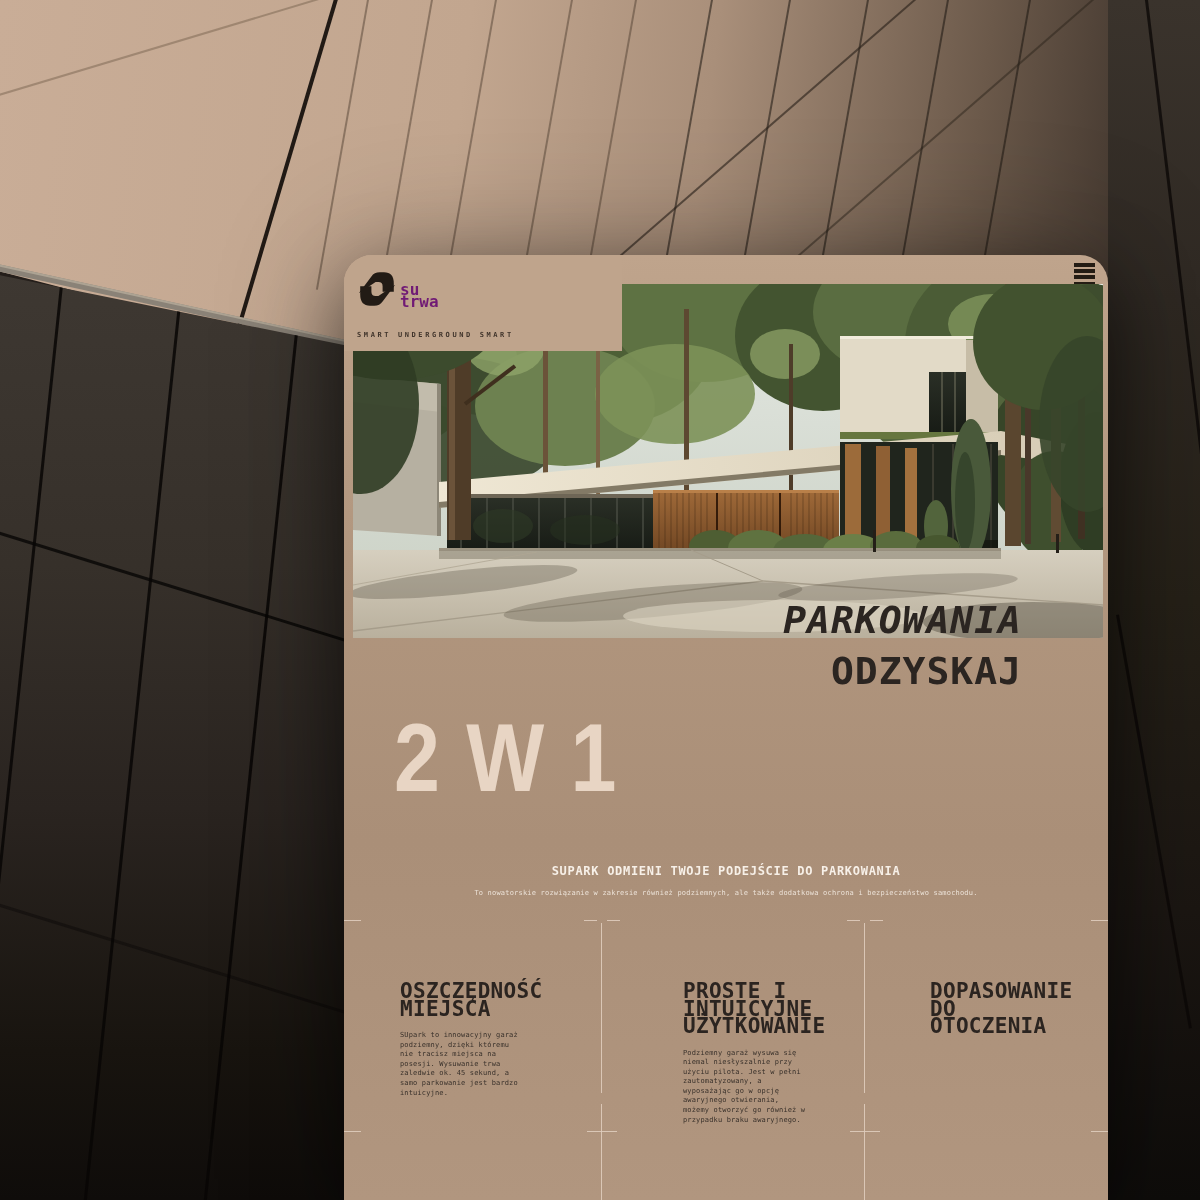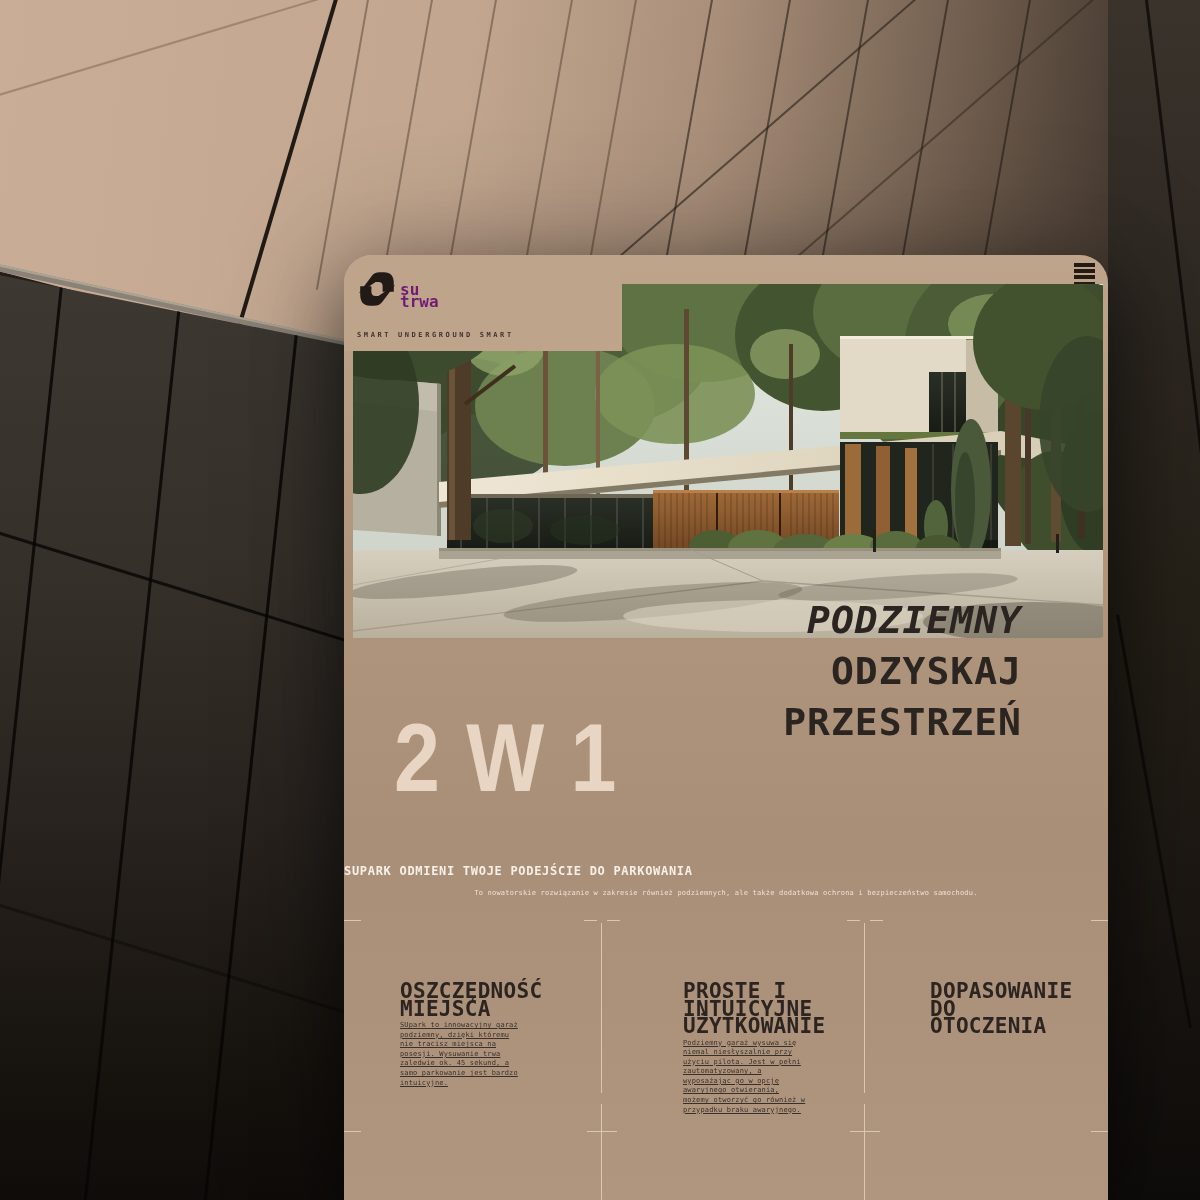--- a/index.html
+++ b/index.html
@@ -49,34 +49,34 @@
   #menu-btn .bar.thin { height:2px; width:21px; }
 
   #headline { position:absolute; right:86px; top:340px; text-align:right; z-index:4;
     font-weight:bold; font-size:38px; line-height:51px; letter-spacing:1px; color:#2b2521; white-space:nowrap; }
   #headline .it { font-style:italic; }
 
   #badge-2w1 { position:absolute; left:50px; top:455px; font-family:"Liberation Sans", sans-serif;
     font-weight:bold; font-size:96px; line-height:96px; letter-spacing:2px; color:#e8d5c4;
     transform:scaleX(.86); transform-origin:left top; white-space:nowrap; }
 
-  #intro-title { position:absolute; left:0; top:609px; width:100%; text-align:left;
+  #intro-title { position:absolute; left:0; top:609px; width:100%; text-align:center;
     font-weight:bold; font-size:12px; letter-spacing:.7px; color:#f7f0e8; }
   #intro-sub { position:absolute; left:0; top:634px; width:100%; text-align:center;
     font-size:7px; letter-spacing:.2px; color:rgba(247,240,232,.85); }
 
   .guide { position:absolute; background:rgba(223,204,188,.9); }
   .gv { width:1.3px; top:668px; height:277px;
     background:repeating-linear-gradient(180deg, rgba(223,204,188,.9) 0 170px, rgba(223,204,188,0) 170px 181px); }
   .gh { height:1.3px; }
 
   .feature { position:absolute; top:728px; width:150px; color:#2b2420; }
   .feature-title { font-weight:bold; font-size:21px; line-height:17.5px; letter-spacing:.3px; white-space:pre-line; }
-  .feature-body { margin-top:3px; font-size:7px; line-height:9.6px; letter-spacing:.15px;
-    color:#38302a; white-space:pre-line;text-decoration:underline; }
+  .feature-body { margin-top:13px; font-size:7px; line-height:9.6px; letter-spacing:.15px;
+    color:#38302a; white-space:pre-line; }
 </style>
 </head>
 <body>
 
 <div id="backdrop">
   <div id="wall-beige">
     <div class="seam seamA" style="left:368px"></div>
     <div class="seam seamA" style="left:432px"></div>
     <div class="seam seamA" style="left:496px"></div>
     <div class="seam seamA" style="left:572px"></div>
@@ -293,23 +293,22 @@
   </div>
 
   <div id="menu-btn">
     <div class="bar"></div>
     <div class="bar"></div>
     <div class="bar"></div>
     <div class="bar thin"></div>
   </div>
 
   <div id="headline">
-    <div class="it">PODZIEMNY</div>
+    <div class="it">PARKOWANIA</div>
     <div>ODZYSKAJ</div>
-    <div>PRZESTRZEŃ</div>
   </div>
 
   <div id="badge-2w1">2 W 1</div>
 
   <div id="intro-title">SUPARK ODMIENI TWOJE PODEJŚCIE DO PARKOWANIA</div>
   <div id="intro-sub">To nowatorskie rozwiązanie w zakresie również podziemnych, ale także dodatkowa ochrona i bezpieczeństwo samochodu.</div>
 
   <div class="guide gv" style="left:257px"></div>
   <div class="guide gv" style="left:520px"></div>
   <div class="guide gh" style="left:0; top:665px; width:17px"></div>

